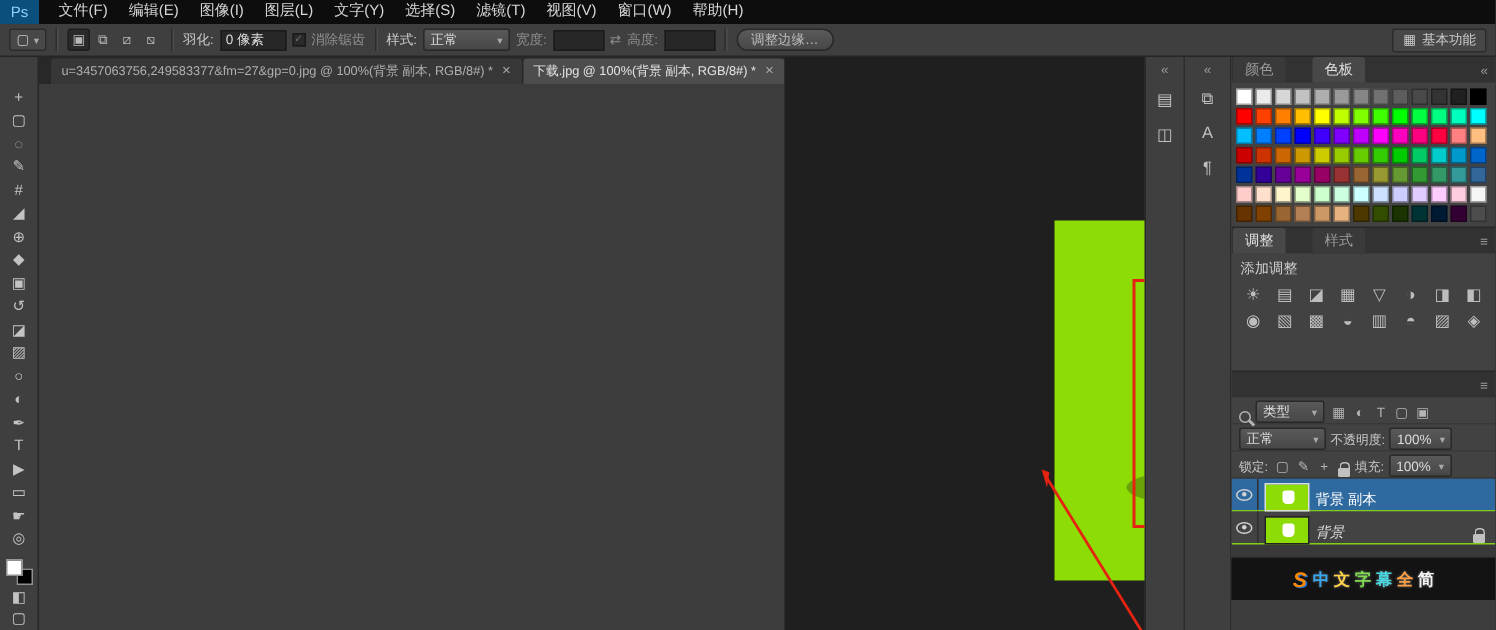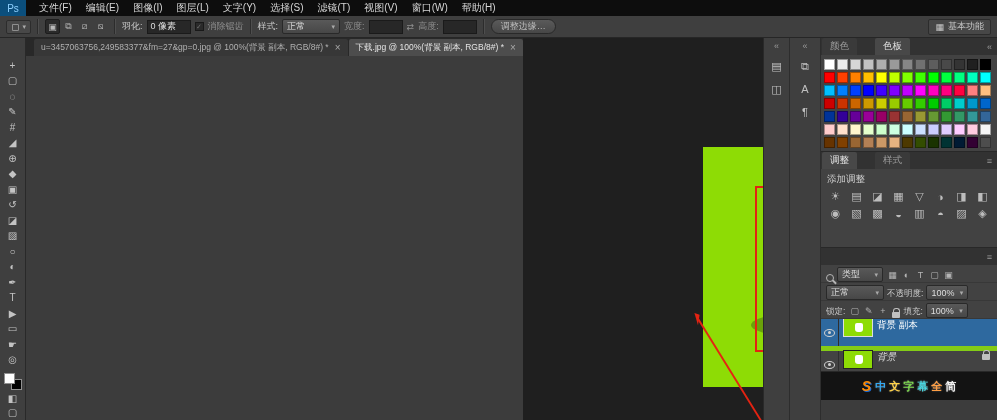--- a/index.html
+++ b/index.html
@@ -81,21 +81,21 @@
   .layers-panel{flex:1;min-height:0}
   .lp-row{height:18px;display:flex;align-items:flex-end;gap:3px;padding:0 5px;border-bottom:1px solid #383838;font-size:8.5px;color:#c9c9c9;flex:none}
   .lp-label{white-space:nowrap}
   .filter-icons{display:flex;gap:1px}
   .f-icon{width:13px;height:14px;display:flex;align-items:center;justify-content:center;color:#b5b5b5;font-size:9px;cursor:pointer}
   .mag-icon{position:relative;width:8px;height:8px;border:1.5px solid #b5b5b5;border-radius:50%;flex:none}
   .mag-icon::after{content:'';position:absolute;width:5px;height:1.5px;background:#b5b5b5;transform:rotate(45deg);right:-4px;bottom:-1px}
   .lock-icon{position:relative;width:8px;height:6px;background:#c0c0c0;border-radius:1px;margin-top:3px;flex:none}
   .lock-icon::before{content:'';position:absolute;top:-4px;left:1px;width:5px;height:4px;border:1.5px solid #c0c0c0;border-bottom:none;border-radius:3px 3px 0 0}
   .layer-list{flex:1;background:#393939;overflow:hidden;display:flex;flex-direction:column}
-  .layer-row{height:32px;display:flex;align-items:flex-start;border-bottom:5px solid #84cc16;background:#434343;color:#ddd;font-size:9.5px;flex:none}
+  .layer-row{height:22px;display:flex;align-items:flex-end;border-bottom:1px solid #84cc16;background:#434343;color:#ddd;font-size:9.5px;flex:none}
   .layer-row.selected{background:var(--layer-sel,#2e699f);color:#fff}
   .eye-cell{width:18px;height:100%;border-right:1px solid #2f2f2f;display:flex;align-items:center;justify-content:center;flex:none}
   .eye-icon{width:11px;height:8px;border:1px solid #d2d2d2;border-radius:50%;position:relative}
   .eye-icon::after{content:'';position:absolute;left:3px;top:1.5px;width:3px;height:3px;background:#d2d2d2;border-radius:50%}
   .layer-thumb{width:28px;height:17px;background:var(--green,#8edc05);margin:0 5px;position:relative;outline:1px solid #242424;flex:none}
   .layer-row.selected .layer-thumb{outline:1px solid #ddd}
   .layer-thumb::after{content:'';position:absolute;left:11px;top:4px;width:8px;height:9px;background:#fff;border-radius:2px 2px 3px 3px}
   .layer-name{flex:1;white-space:nowrap;overflow:hidden}
   .layer-name.italic{font-style:italic}
   .layer-lock{margin-right:7px;display:none}

